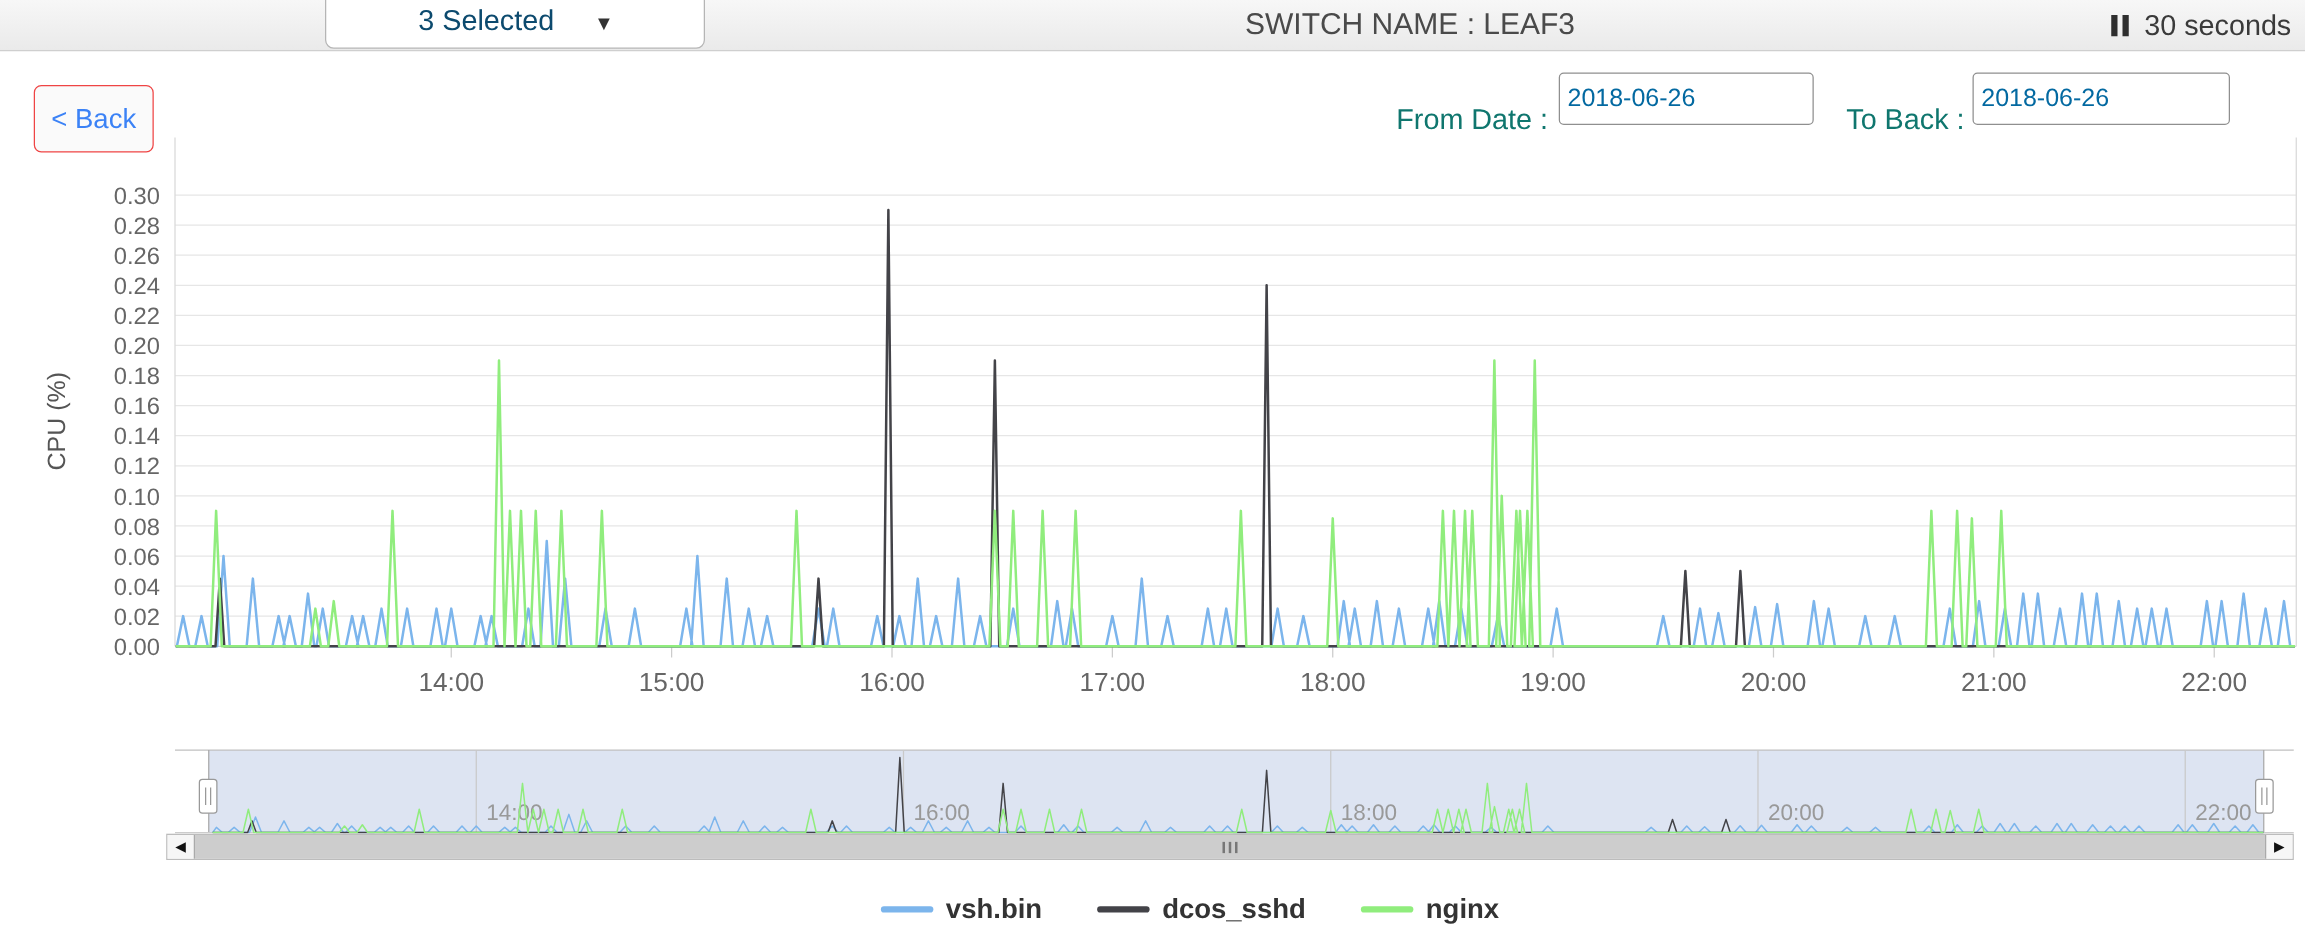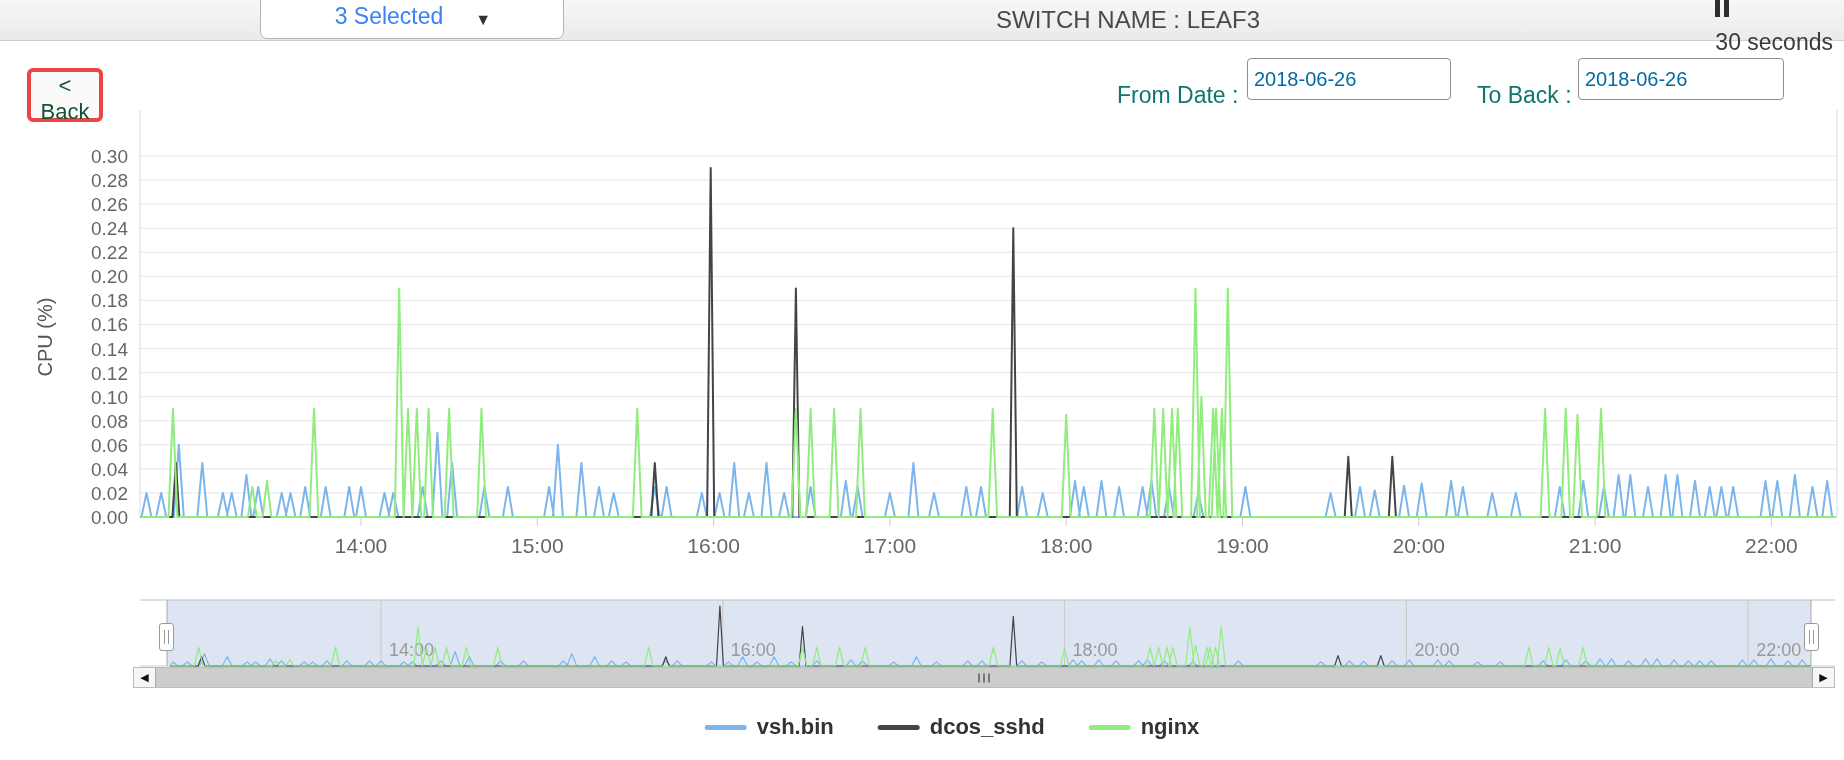--- a/index.html
+++ b/index.html
@@ -5,31 +5,31 @@
   html,body{margin:0;padding:0;}
   body{width:1844px;height:760px;position:relative;overflow:hidden;background:#fff;
        font-family:"Liberation Sans","DejaVu Sans",sans-serif;}
   
   .topbar{position:absolute;left:0;top:0;width:1844px;height:40px;
           background:linear-gradient(#f7f7f7,#eaeaea);border-bottom:1px solid #cfcfcf;z-index:5;}
   .proc-label{position:absolute;left:47px;top:0;line-height:40px;font-size:23px;color:#4a4a4a;}
   .dropdown{position:absolute;left:260px;top:-8px;width:304px;height:47px;background:#fff;
             border:1px solid #b5b5b5;border-radius:7px;box-sizing:border-box;
             display:flex;align-items:flex-end;justify-content:center;cursor:pointer;}
-  .dropdown .dd-text{font-size:23px;color:#3b82f6;margin-bottom:8px;margin-right:46px;margin-top:38px;}
+  .dropdown .dd-text{font-size:23px;color:#0c4a6e;margin-bottom:8px;margin-right:46px;margin-top:38px;}
   .dropdown .caret{position:absolute;right:72px;top:18px;font-size:16px;color:#333;}
   .switch-name{position:absolute;left:1128px;top:0;transform:translateX(-50%);
                line-height:40px;font-size:24px;color:#4a4a4a;white-space:nowrap;}
-  .refresh{position:absolute;right:11px;top:0;height:40px;display:flex;gap:12px;flex-direction:column;}
+  .refresh{position:absolute;right:11px;top:0;height:40px;display:flex;align-items:center;gap:12px;}
   .pause-icon{display:flex;gap:4px;cursor:pointer;}
   .pause-icon span{display:block;width:5px;height:17px;background:#2e2e2e;}
   .refresh-text{font-size:23px;color:#3a3a3a;}
   
-  .back-btn{position:absolute;left:27px;top:68px;width:76px;height:54px;background:#fafafa;
-            border:4px solid #ef4444;border-radius:6px;font-size:22px;color:#14532d;
+  .back-btn{position:absolute;left:27px;top:68px;width:96px;height:54px;background:#fafafa;
+            border:1px solid #ef4444;border-radius:6px;font-size:22px;color:#3b82f6;
             font-family:inherit;cursor:pointer;}
   .date-label{position:absolute;top:74px;line-height:42px;font-size:23px;color:#0f766e;white-space:nowrap;}
   .from-label{left:1117px;} .to-label{left:1477px;}
   .date-input{position:absolute;top:58px;height:42px;box-sizing:border-box;border:1px solid #8f8f8f;
               border-radius:4px;padding:0 0 0 6px;font-size:20px;color:#0369a1;font-family:inherit;}
   .from-input{left:1247px;width:204px;} .to-input{left:1578px;width:206px;}
   
   #chart-svg{position:absolute;left:0;top:0;}
   
   .nav-handle{position:absolute;top:623px;width:15px;height:28px;background:#fff;border:1px solid #999;

